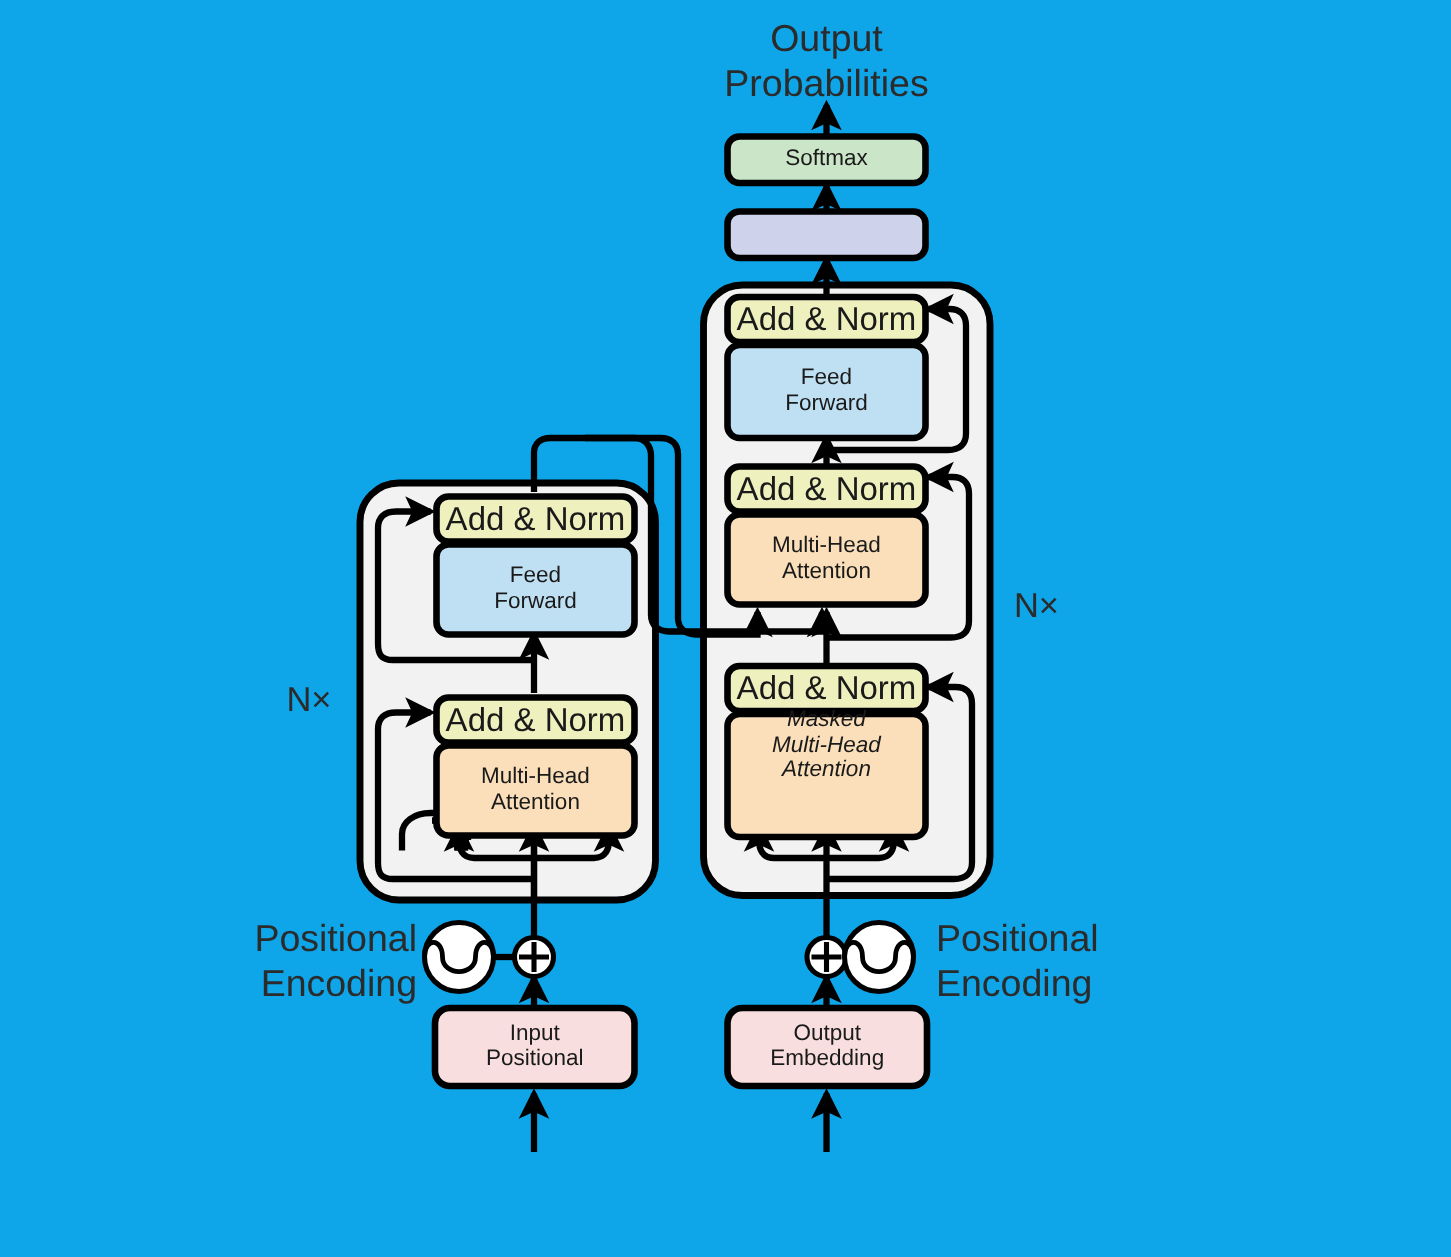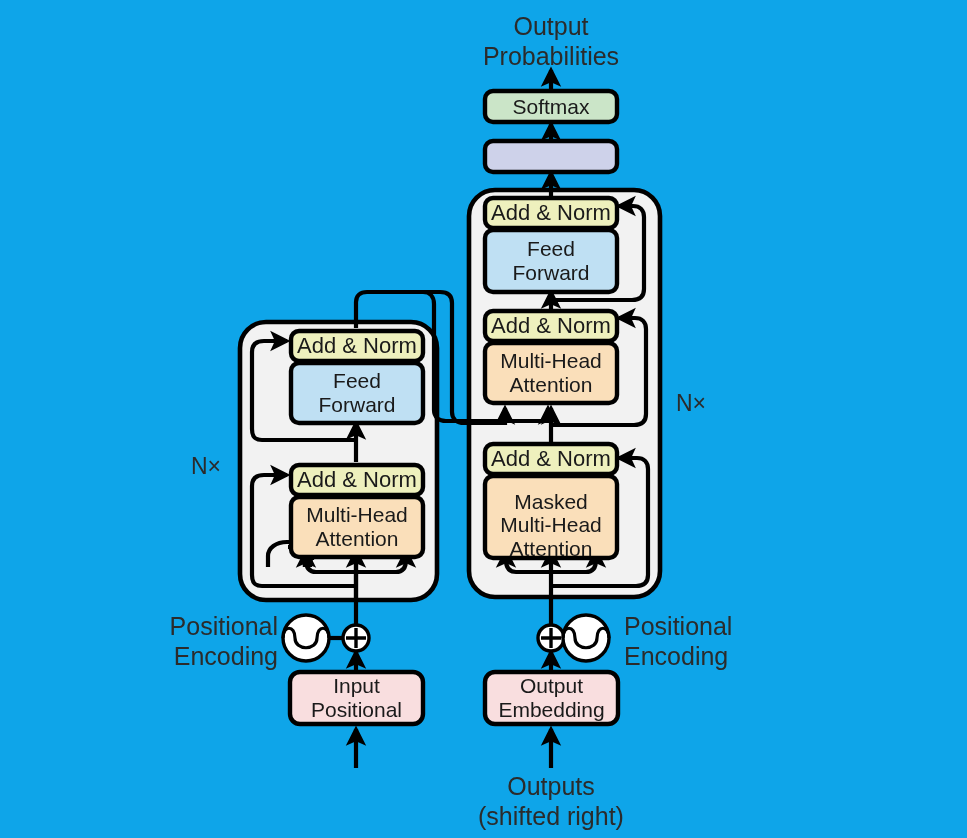--- a/index.html
+++ b/index.html
@@ -31,21 +31,21 @@
   .free-label { font-size: 25px; color: #2b2b2b; }
   .nx-label { font-size: 23px; color: #2b2b2b; }
   .box-label {
     position: absolute;
     display: flex;
     align-items: center;
     justify-content: center;
     text-align: center;
     line-height: 1.12;
     color: #1a1a1a;
-    font-size: 21px;
+    font-size: 15px;
     white-space: pre;
   }
   .addnorm-label { font-size: 22px; }
 </style>
 </head>
 <body>
 
 <div id="canvas">
 
   <svg class="layer" viewBox="0 0 967 838" xmlns="http://www.w3.org/2000/svg">
@@ -192,21 +192,21 @@
 
   <div class="box-label" style="left:485px; top:91px; width:132px; height:31px;">Softmax</div>
 
   <div class="box-label addnorm-label" style="left:485px; top:198px; width:132px; height:30px;">Add &amp; Norm</div>
   <div class="box-label" style="left:485px; top:230px; width:132px; height:62px;">Feed
 Forward</div>
   <div class="box-label addnorm-label" style="left:485px; top:311px; width:132px; height:30px;">Add &amp; Norm</div>
   <div class="box-label" style="left:485px; top:343px; width:132px; height:60px;">Multi-Head
 Attention</div>
   <div class="box-label addnorm-label" style="left:485px; top:444px; width:132px; height:30px;">Add &amp; Norm</div>
-  <div class="box-label" style="left:485px; top:484px; width:132px; height:82px;">Masked
+  <div class="box-label" style="left:485px; top:456px; width:132px; height:82px;font-style:italic;">Masked
 Multi-Head
 Attention</div>
 
   <div class="box-label addnorm-label" style="left:291px; top:331px; width:132px; height:30px;">Add &amp; Norm</div>
   <div class="box-label" style="left:291px; top:363px; width:132px; height:60px;">Feed
 Forward</div>
   <div class="box-label addnorm-label" style="left:291px; top:465px; width:132px; height:30px;">Add &amp; Norm</div>
   <div class="box-label" style="left:291px; top:497px; width:132px; height:60px;">Multi-Head
 Attention</div>
 
@@ -216,16 +216,14 @@
 Embedding</div>
 
   <div class="lbl free-label" style="left:158px; top:612px; width:120px; text-align:right;">Positional
 Encoding</div>
   <div class="lbl free-label" style="left:624px; top:612px; width:160px; text-align:left;">Positional
 Encoding</div>
 
   <div class="lbl nx-label" style="left:181px; top:453px; width:50px;">N×</div>
   <div class="lbl nx-label" style="left:666px; top:390px; width:50px;">N×</div>
 
-  <div class="lbl free-label" style="left:461px; top:772px; width:180px;">Outputs
-(shifted right)</div>
 
 </div>
 
 </body></html>

